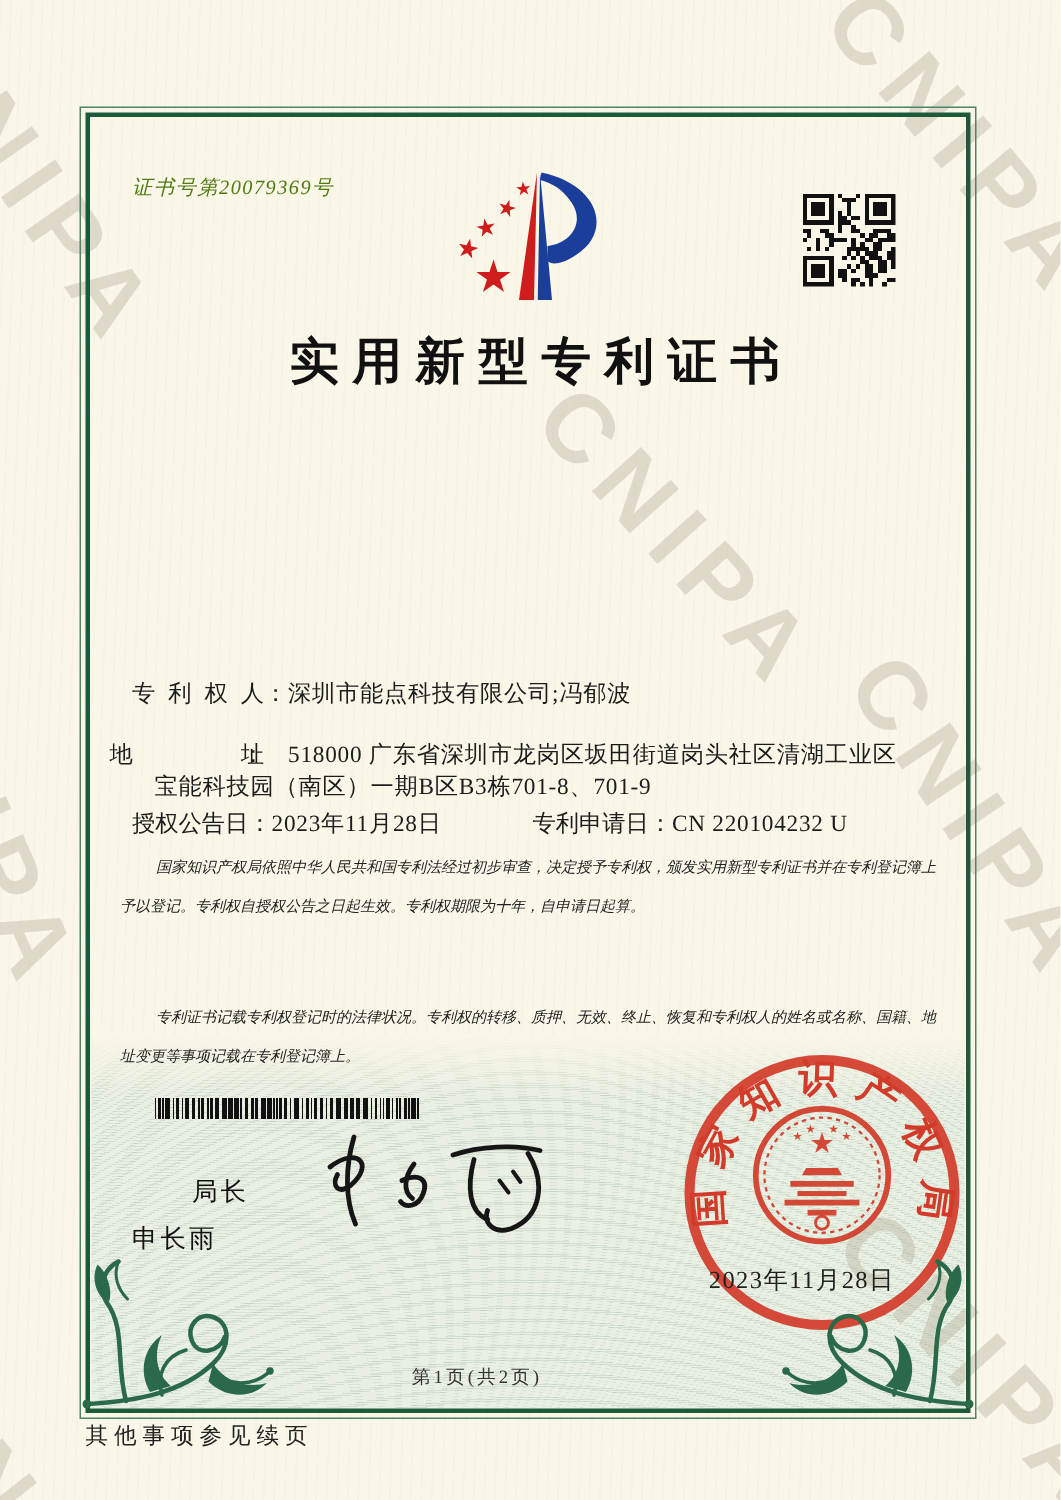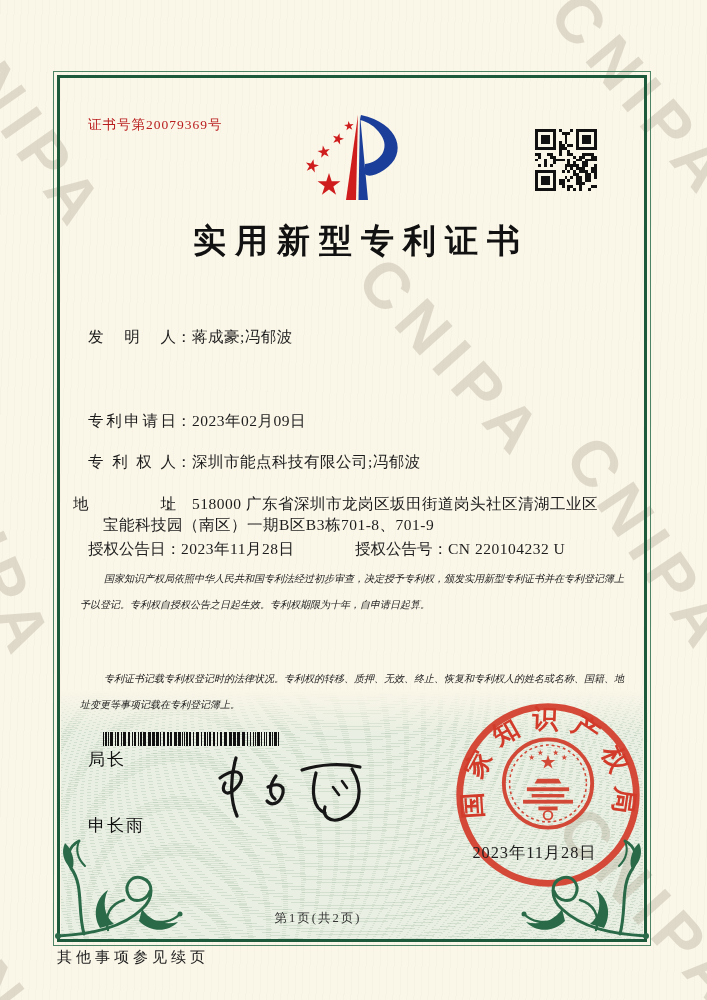--- a/index.html
+++ b/index.html
@@ -38,21 +38,21 @@
     position:absolute;z-index:3;
     left:57px;top:75px;width:590px;height:867px;
     box-sizing:border-box;
     border:3px solid #1d5a3c;
     outline:1px solid #4c8465;
     outline-offset:3px;
     pointer-events:none;
   }
   .content{position:absolute;inset:0;z-index:4;}
   .abs{position:absolute;}
-  .cert-no{left:88px;top:116px;font-size:13.5px;letter-spacing:1px;color:#b91c1c;}
+  .cert-no{left:88px;top:116px;font-size:13.5px;letter-spacing:1px;color:#4d7c0f;font-style:italic;}
   .title{
     left:66px;top:219px;width:590px;text-align:center;
     font-size:33px;font-weight:bold;letter-spacing:9px;color:#111;
   }
   .row{left:88px;width:540px;font-size:15.5px;}
   .flabel{display:inline-block;width:88px;text-align:justify;text-align-last:justify;vertical-align:top;}
   .fcolon{display:inline-block;width:16px;}
   .fvalue{letter-spacing:.5px;}
   .addr{left:88px;width:518px;font-size:15.5px;line-height:21px;padding-left:15px;text-indent:-15px;box-sizing:border-box;}
   .grant2{position:absolute;left:267px;top:0;white-space:nowrap;}
@@ -218,35 +218,29 @@
         <path fill-rule="evenodd" d="M0,0h7v7h-7z M1,1h5v5h-5z"></path>
         <rect x="2" y="2" width="3" height="3"></rect>
         <path fill-rule="evenodd" d="M14,0h7v7h-7z M15,1h5v5h-5z"></path>
         <rect x="16" y="2" width="3" height="3"></rect>
         <path fill-rule="evenodd" d="M0,14h7v7h-7z M1,15h5v5h-5z"></path>
         <rect x="2" y="16" width="3" height="3"></rect>
       </svg>
 
     <div class="abs title">实用新型专利证书</div>
 
-    <div class="abs row" style="top:327px;">
-      <span class="flabel">发明人</span><span class="fcolon">：</span><span class="fvalue">蒋成豪;冯郁波</span>
-    </div>
-    <div class="abs row" style="top:411px;">
-      <span class="flabel">专利申请日</span><span class="fcolon">：</span><span class="fvalue">2023年02月09日</span>
-    </div>
     <div class="abs row" style="top:452px;">
       <span class="flabel">专利权人</span><span class="fcolon">：</span><span class="fvalue">深圳市能点科技有限公司;冯郁波</span>
     </div>
     <div class="abs addr" style="top:493px;">
       <span class="flabel">地址</span><span class="fcolon">：</span><span class="fvalue">518000 广东省深圳市龙岗区坂田街道岗头社区清湖工业区宝能科技园（南区）一期B区B3栋701-8、701-9</span>
     </div>
     <div class="abs row" style="top:539px;">
       <span>授权公告日：</span><span class="fvalue">2023年11月28日</span>
-      <span class="grant2"><span>授权公告号：</span><span class="fvalue">CN 220104232 U</span></span>
+      <span class="grant2"><span>专利申请日：</span><span class="fvalue">CN 220104232 U</span></span>
     </div>
 
     <p class="abs para" style="top:566px;">国家知识产权局依照中华人民共和国专利法经过初步审查，决定授予专利权，颁发实用新型专利证书并在专利登记簿上予以登记。专利权自授权公告之日起生效。专利权期限为十年，自申请日起算。</p>
     <p class="abs para" style="top:634px;margin-top:32px;">专利证书记载专利权登记时的法律状况。专利权的转移、质押、无效、终止、恢复和专利权人的姓名或名称、国籍、地址变更等事项记载在专利登记簿上。</p>
 
     <svg id="barcode" class="abs" style="left:103px;top:732px;" width="180" height="14" viewBox="0 0 180 14" fill="#111" shape-rendering="crispEdges">
         <rect x="0" y="0" width="1" height="14"></rect>
         <rect x="2" y="0" width="2" height="14"></rect>
         <rect x="5" y="0" width="1" height="14"></rect>
         <rect x="7" y="0" width="3" height="14"></rect>
@@ -294,21 +288,21 @@
         <rect x="154" y="0" width="3" height="14"></rect>
         <rect x="158" y="0" width="1" height="14"></rect>
         <rect x="161" y="0" width="1" height="14"></rect>
         <rect x="163" y="0" width="1" height="14"></rect>
         <rect x="166" y="0" width="2" height="14"></rect>
         <rect x="169" y="0" width="1" height="14"></rect>
         <rect x="171" y="0" width="3" height="14"></rect>
         <rect x="175" y="0" width="1" height="14"></rect>
       </svg>
 
-    <div class="abs director" style="top:748px;">局长</div>
+    <div class="abs director" style="top:783px;margin-left:40px;">局长</div>
     <div class="abs director" style="top:814px;">申长雨</div>
 
     <svg class="abs" style="left:192px;top:748px;" width="190" height="92" viewBox="0 0 190 92" fill="none" stroke="#161616" stroke-width="3.2" stroke-linecap="round">
       <path d="M44,10 C38,30 38,52 45,68"></path>
       <path d="M28,30 C46,16 58,28 42,42 C33,49 29,42 33,35"></path>
       <path d="M84,28 C78,36 76,46 83,51"></path>
       <path d="M76,39 C87,34 94,38 90,48 C87,56 79,58 75,53"></path>
       <path d="M110,22 C128,16 150,15 168,19"></path>
       <path d="M124,25 C119,44 121,60 133,65"></path>
       <path d="M160,21 C172,40 169,63 149,71 C138,75 130,68 133,59"></path>

